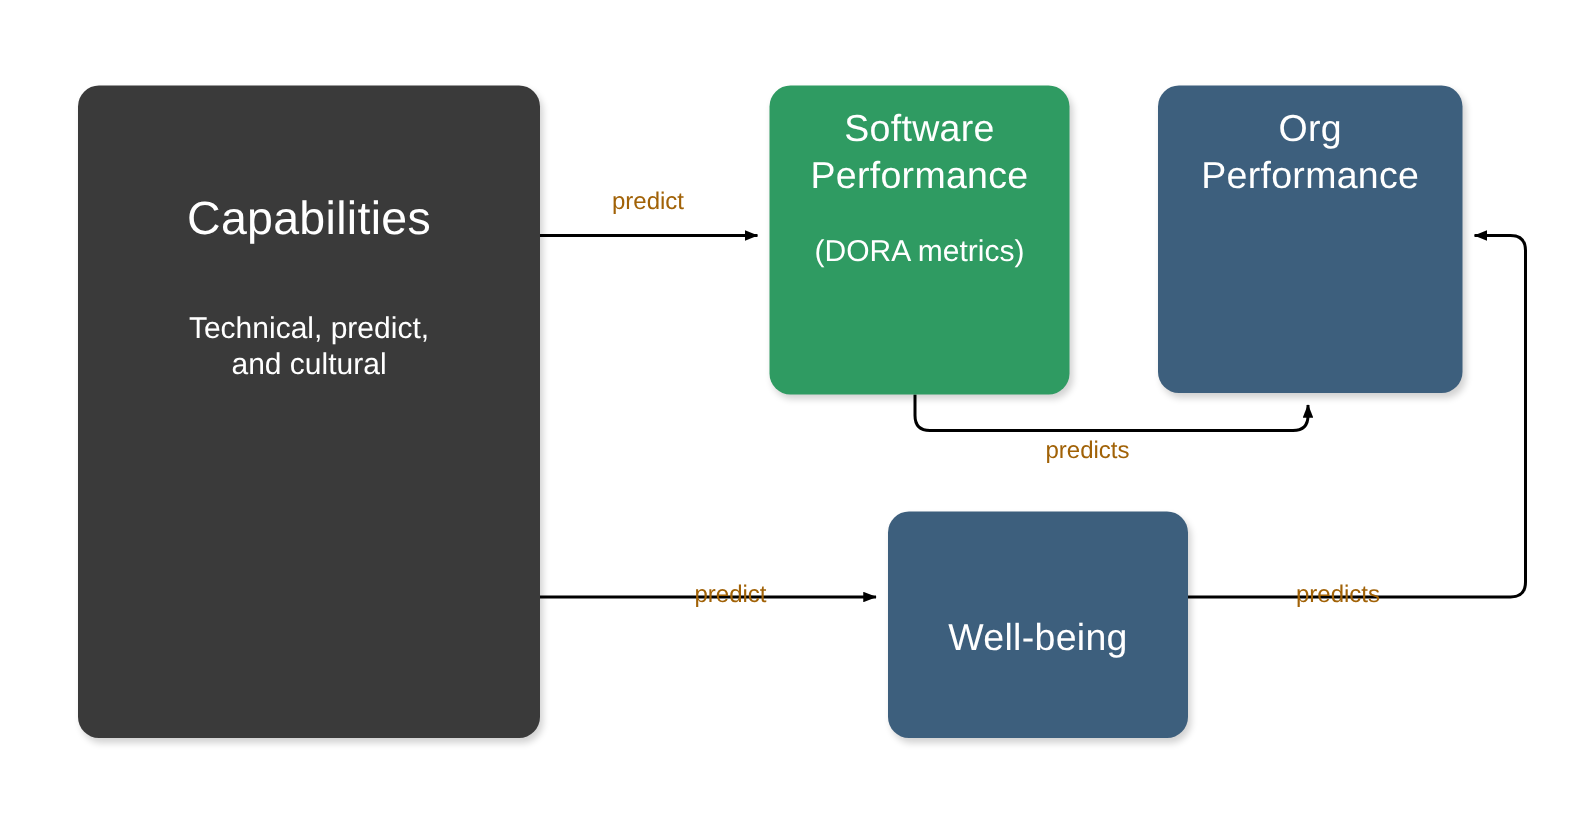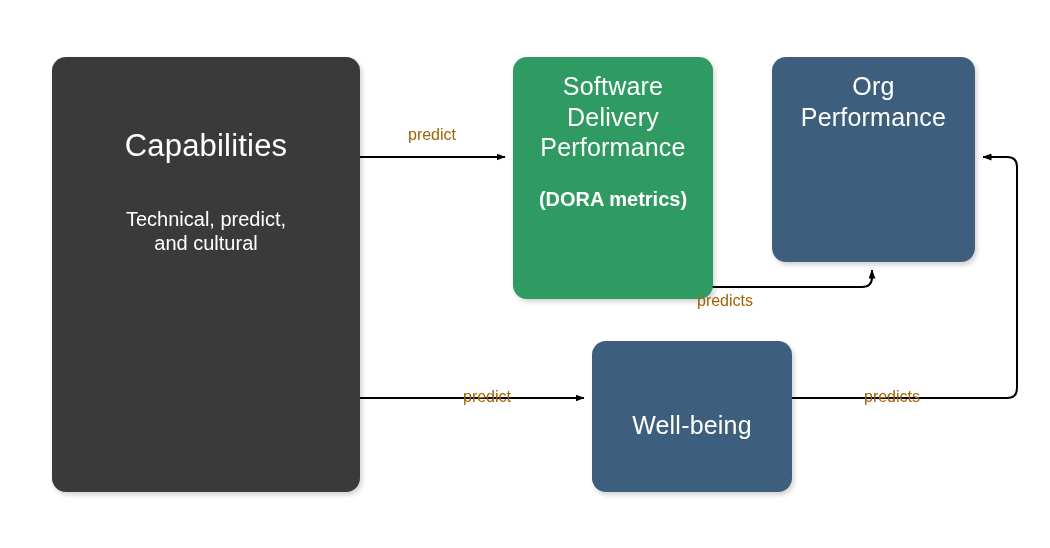--- a/index.html
+++ b/index.html
@@ -55,31 +55,30 @@
     font-size: 20px;
     margin-top: 42px;
     width: 250px;
   }
 
   
   #node-sdp {
     left: 513px;
     top: 57px;
     width: 200px;
-    height: 242px;
+    height: 206px;
     background: #2f9b62;
     padding-top: 14px;
   }
   #node-sdp .node-title {
     font-size: 25px;
   }
   #node-sdp .node-sub {
     font-size: 20px;
     margin-top: 24px;
-    font-weight: bold;
   }
 
   
   #node-org {
     left: 772px;
     top: 57px;
     width: 203px;
     height: 205px;
     background: #3d5f7d;
     padding-top: 14px;
@@ -145,21 +144,20 @@
     <div class="node-title">Capabilities</div>
     <div class="node-sub">
       <div>Technical, predict,</div>
       <div>and cultural</div>
     </div>
   </div>
 
   <div class="node" id="node-sdp">
     <div class="node-title">
       <div>Software</div>
-      <div>Delivery</div>
       <div>Performance</div>
     </div>
     <div class="node-sub">(DORA metrics)</div>
   </div>
 
   <div class="node" id="node-org">
     <div class="node-title">
       <div>Org</div>
       <div>Performance</div>
     </div>

